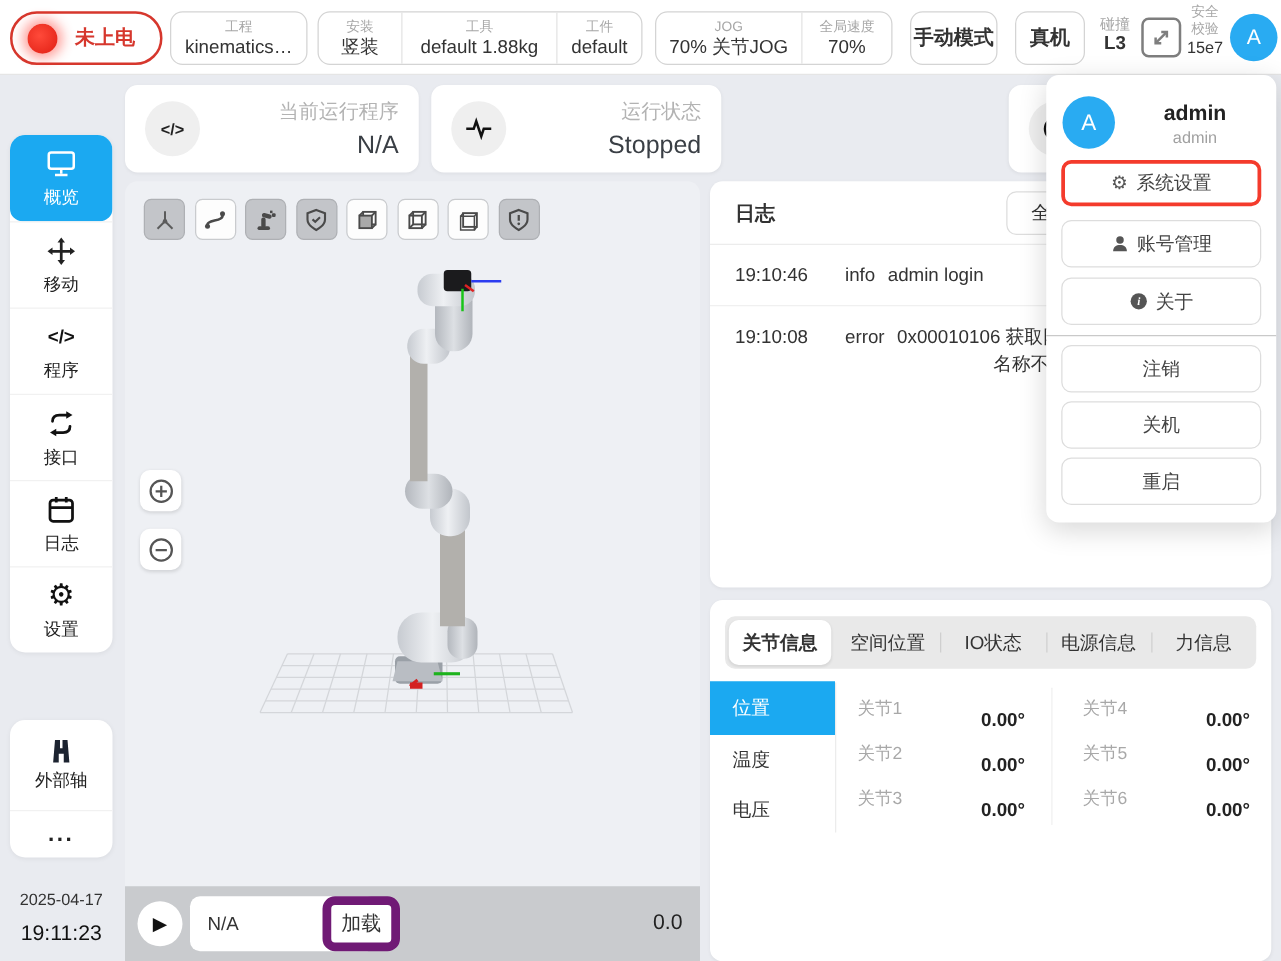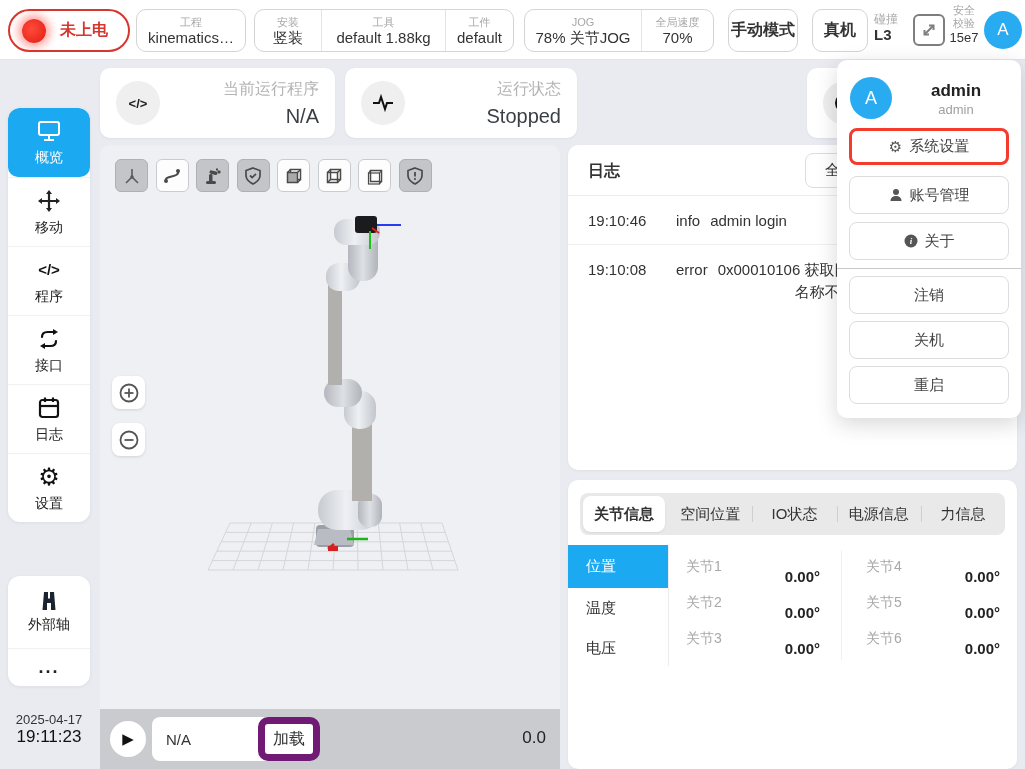--- a/index.html
+++ b/index.html
@@ -11,21 +11,21 @@
   .topbar { position:absolute; left:0; top:0; width:1025px; height:60px; background:#fff; border-bottom:1px solid #e5e5e5; z-index:10; }
   .power-btn { position:absolute; left:8px; top:9px; width:122px; height:43px; background:#fff; border:2px solid #d6372d; border-radius:22px; display:flex; align-items:center; }
   .power-dot { width:24px; height:24px; border-radius:50%; margin-left:12px; background:radial-gradient(circle at 40% 40%, #ff4a3a, #e01d12); box-shadow:0 0 9px 4px rgba(255,48,38,.45); }
   .power-label { flex:1; text-align:center; color:#d6372d; font-weight:bold; font-size:16px; padding-right:6px; }
   .tb-box { position:absolute; top:9px; height:43px; border:1px solid #d4d4d4; border-radius:10px; background:#fff; display:flex; align-items:stretch; }
   .tb-cell { display:flex; flex-direction:column; justify-content:center; align-items:center; padding:0 8px; }
   .tb-cell + .tb-cell { border-left:1px solid #e4e4e4; }
   .tb-label { font-size:11px; color:#a7a7a7; line-height:14px; }
   .tb-value { font-size:15px; color:#333; line-height:18px; white-space:nowrap; }
   .tb-btn { position:absolute; top:9px; height:43px; border:1px solid #d4d4d4; border-radius:10px; background:#fff; display:flex; align-items:center; justify-content:center; font-size:16px; color:#333; font-weight:600; }
-  .mini-stat { position:absolute; top:12px; text-align:left; }
+  .mini-stat { position:absolute; top:12px; text-align:center; }
   .mini-stat .tb-label { font-size:12px; }
   .mini-stat .tb-value { font-size:15px; font-weight:600; }
   .expand-btn { position:absolute; left:913px; top:14px; width:32px; height:32px; border:2px solid #7e7e7e; border-radius:6px; background:#fff; display:flex; align-items:center; justify-content:center; }
   .safety-stat { position:absolute; left:946px; top:4px; width:36px; text-align:center; }
   .safety-stat .l { font-size:11px; color:#a7a7a7; line-height:13px; }
   .safety-stat .v { font-size:13px; color:#333; line-height:16px; }
   .avatar { width:38px; height:38px; border-radius:50%; background:#29abf2; color:#fff; display:flex; align-items:center; justify-content:center; font-size:17px; }
   .topbar .avatar { position:absolute; left:984px; top:11px; }
 
   
@@ -33,21 +33,21 @@
   .side-nav { top:108px; }
   .side-item { height:69px; display:flex; flex-direction:column; align-items:center; justify-content:center; gap:5px; color:#222; font-size:14px; }
   .side-item + .side-item { border-top:1px solid #f1f1f1; }
   .side-item.active { background:#1ba9f1; color:#fff; border-radius:10px; border-top:none; }
   .side-item .ic { height:26px; display:flex; align-items:center; justify-content:center; }
   .side-ext { top:576px; }
   .ext-item { height:72px; display:flex; flex-direction:column; align-items:center; justify-content:center; gap:4px; font-size:14px; color:#222; }
   .more-item { height:38px; border-top:1px solid #f1f1f1; display:flex; align-items:center; justify-content:center; font-size:18px; font-weight:bold; color:#222; letter-spacing:2px; }
   .clock { position:absolute; left:0; top:712px; width:98px; text-align:center; }
   .clock .d { font-size:13px; color:#333; }
-  .clock .t { font-size:17px; color:#111; margin-top:0; }
+  .clock .t { font-size:17px; color:#111; margin-top:10px; }
 
   
   .stat-card { position:absolute; top:68px; height:70px; background:#fff; border-radius:10px; box-shadow:0 1px 3px rgba(0,0,0,.05); }
   .stat-ic { position:absolute; left:16px; top:13px; width:44px; height:44px; border-radius:50%; background:#efefef; display:flex; align-items:center; justify-content:center; color:#222; }
   .stat-label { position:absolute; right:16px; top:11px; font-size:16px; color:#b3b3b3; }
   .stat-value { position:absolute; right:16px; bottom:10px; font-size:20px; color:#3a3f45; }
 
   
   .viewport { position:absolute; left:100px; top:145px; width:460px; height:564px; background:#eef0f4; border-radius:10px 10px 0 0; overflow:hidden; }
   .vt-btn { position:absolute; top:14px; width:33px; height:33px; border-radius:6px; border:1px solid #c9cbce; background:#fdfdfd; display:flex; align-items:center; justify-content:center; }
@@ -131,21 +131,21 @@
       </div>
       <div class="tb-cell" style="flex:1;">
         <div class="tb-label">工件</div>
         <div class="tb-value">default</div>
       </div>
     </div>
 
     <div class="tb-box" style="left:524px;width:190px;">
       <div class="tb-cell" style="width:116px;">
         <div class="tb-label">JOG</div>
-        <div class="tb-value">78% 关节JOG</div>
+        <div class="tb-value">70% 关节JOG</div>
       </div>
       <div class="tb-cell" style="flex:1;">
         <div class="tb-label">全局速度</div>
         <div class="tb-value">70%</div>
       </div>
     </div>
 
     <div class="tb-btn" style="left:728px;width:70px;">手动模式</div>
     <div class="tb-btn" style="left:812px;width:56px;">真机</div>
 

